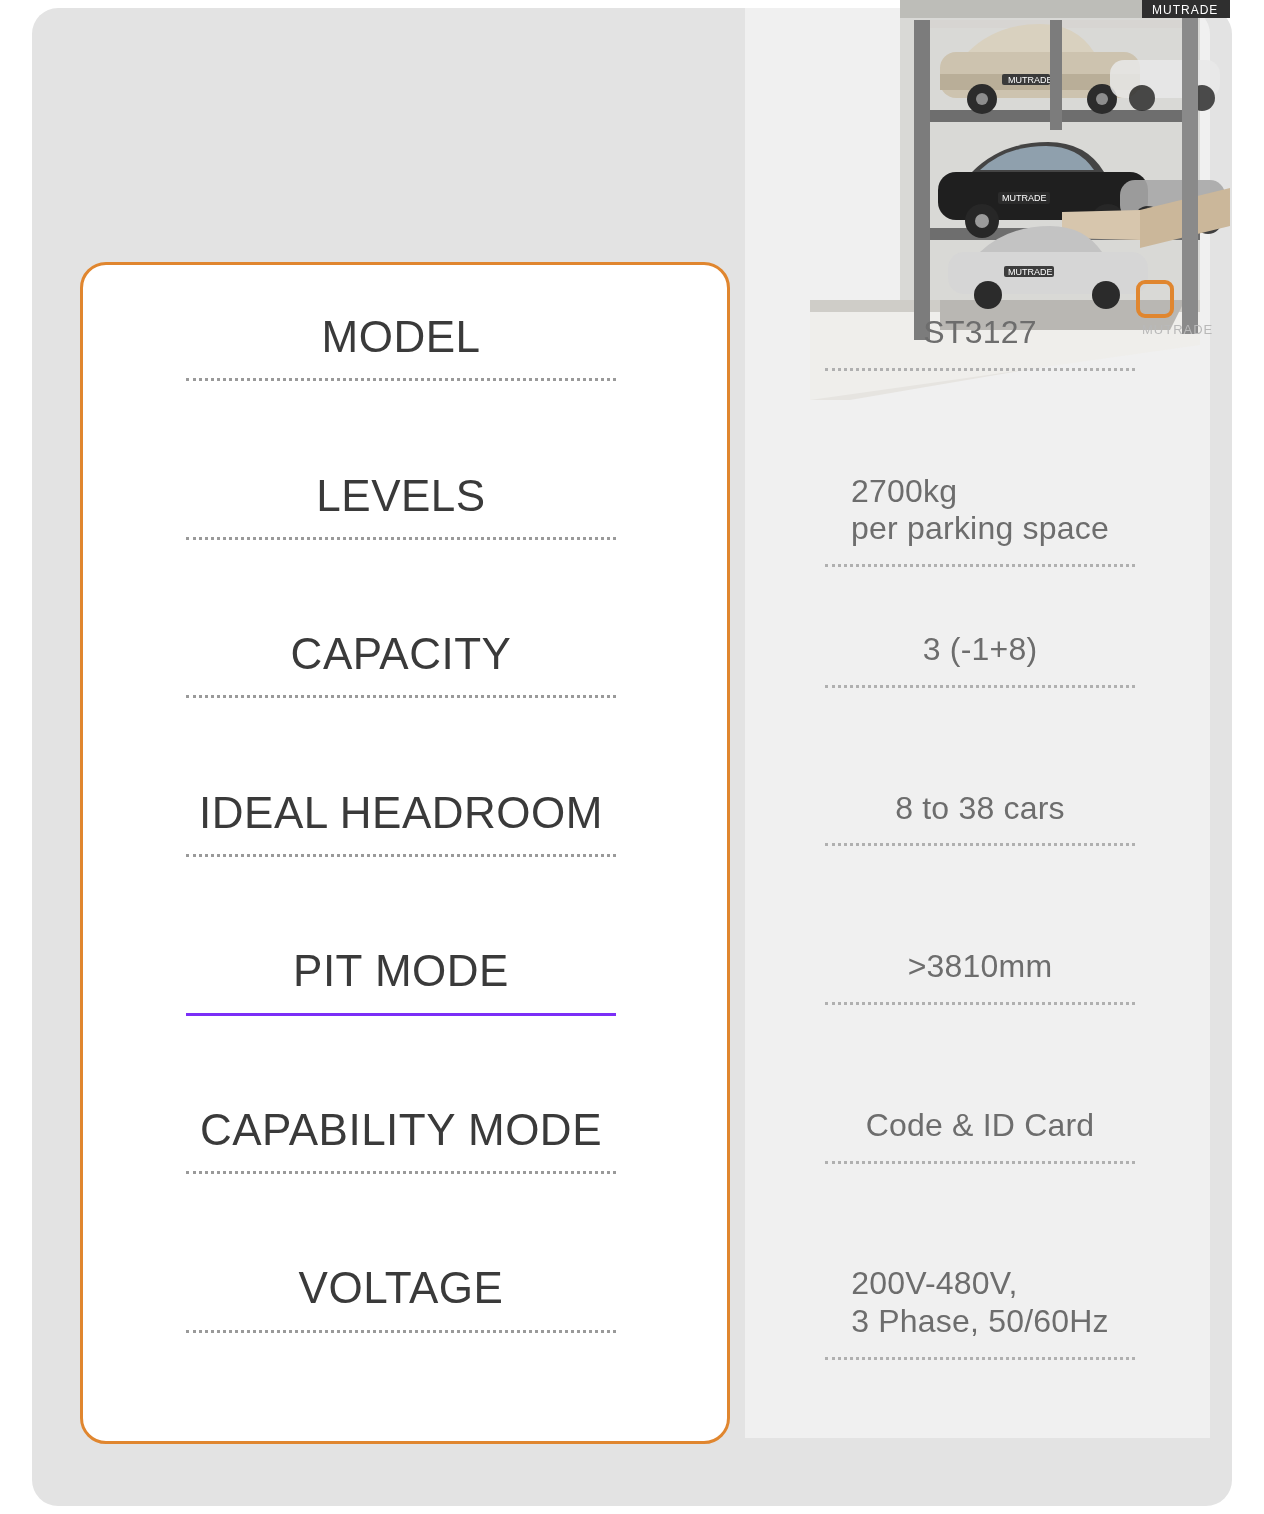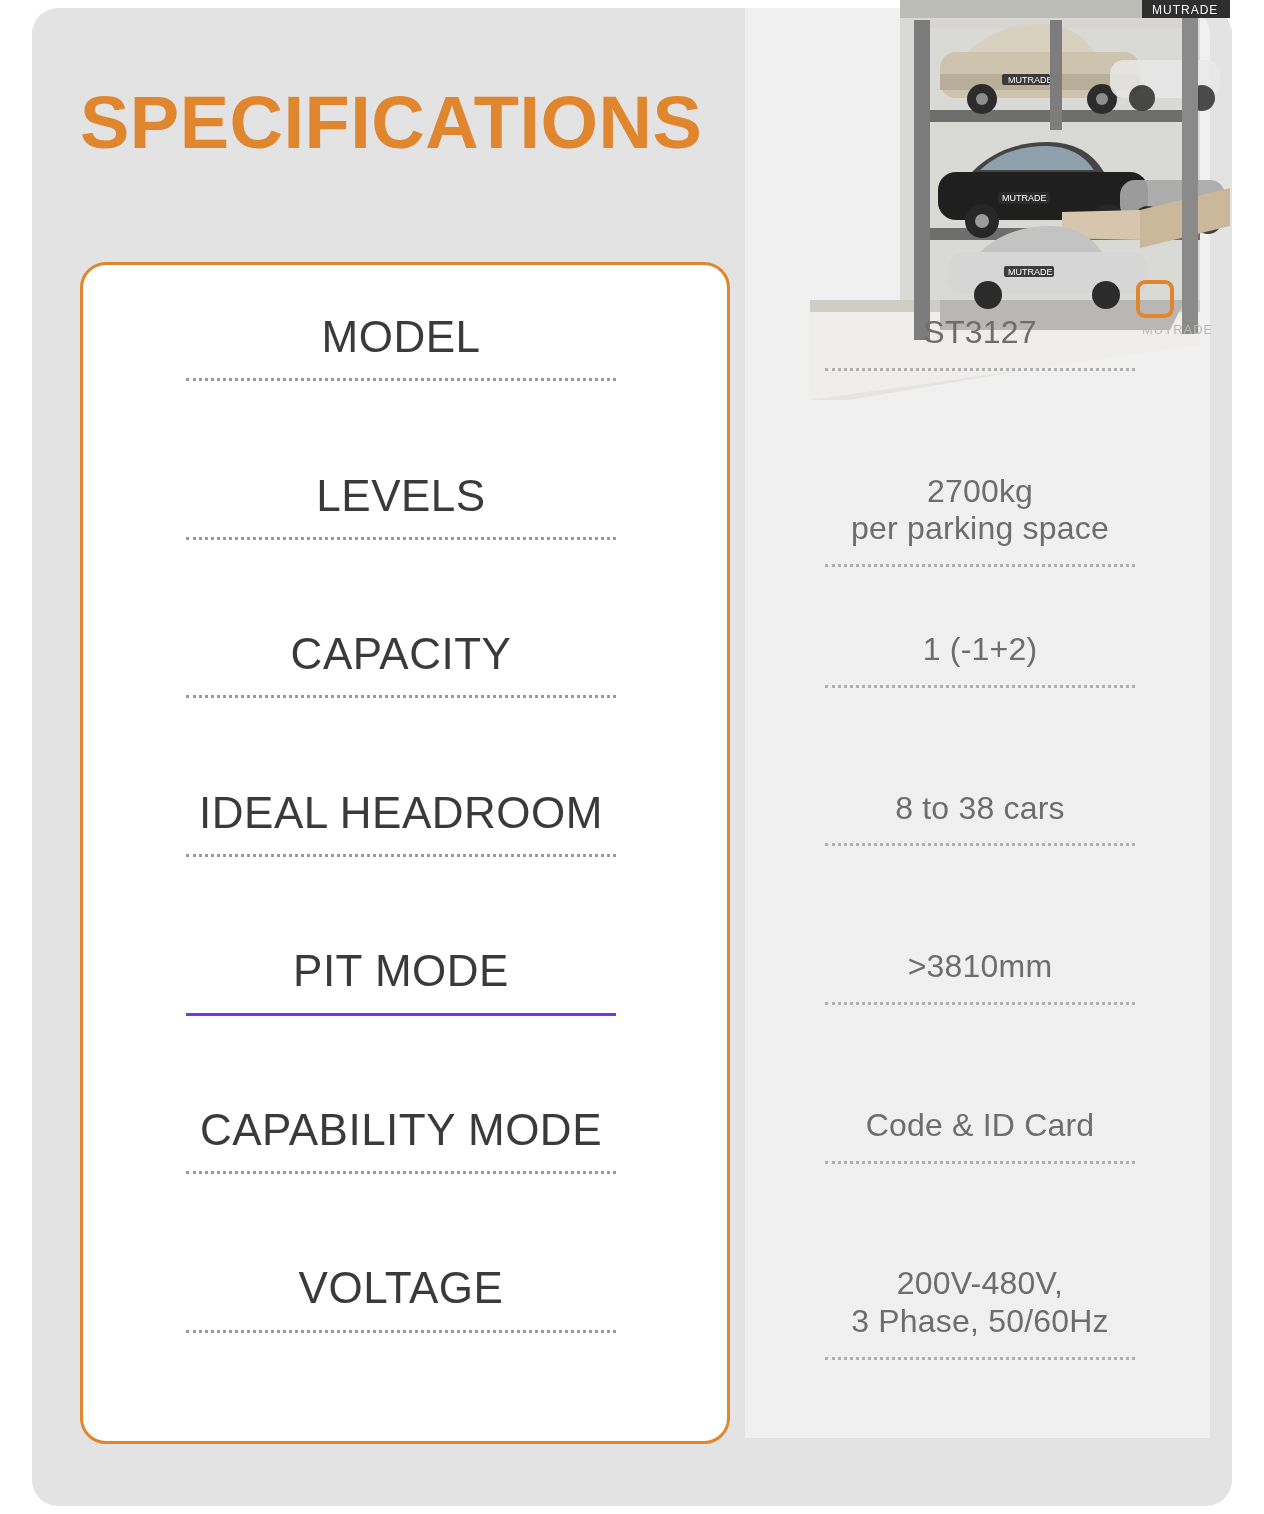--- a/index.html
+++ b/index.html
@@ -117,21 +117,20 @@
     color: #3a3a3a;
     text-align: center;
     line-height: 1.05;
     white-space: nowrap;
     letter-spacing: 0.5px;
   }
 
   .value-text {
     font-size: 32px;
     color: #6d6d6d;
-    text-align: center;
     line-height: 1.18;
     letter-spacing: 0.2px;
   }
 
   .sep {
     width: 430px;
     border-top: 3px dotted #9a9a9a;
     margin-top: 18px;
   }
 
@@ -155,21 +154,20 @@
 </style>
 </head>
 <body>
 
 <div class="page">
 
   <div class="panel"></div>
 
   <div class="value-column-bg"></div>
 
-  <div class="title">SPECIFICATIONS</div>
 
   <div class="product-image">
     <svg width="440" height="400" viewBox="0 0 440 400" xmlns="http://www.w3.org/2000/svg">
 
       <rect x="110" y="0" width="300" height="300" fill="#d9d9d6"></rect>
       <rect x="110" y="0" width="300" height="18" fill="#bdbdb8"></rect>
 
       <polygon points="20,300 410,300 410,340 60,400 20,400" fill="#e6e4e0"></polygon>
       <polygon points="20,300 410,300 410,312 20,312" fill="#cfcdc8"></polygon>
       <polygon points="20,312 410,312 410,345 20,400" fill="#efeeeb"></polygon>
@@ -310,21 +308,21 @@
 
     <div class="row">
       <div class="row-label-inner">
         <div class="value-text">2700kg<br>per parking space</div>
         <div class="sep"></div>
       </div>
     </div>
 
     <div class="row">
       <div class="row-label-inner">
-        <div class="value-text">1 (-1+2)</div>
+        <div class="value-text">3 (-1+8)</div>
         <div class="sep"></div>
       </div>
     </div>
 
     <div class="row">
       <div class="row-label-inner">
         <div class="value-text">8 to 38 cars</div>
         <div class="sep"></div>
       </div>
     </div>

